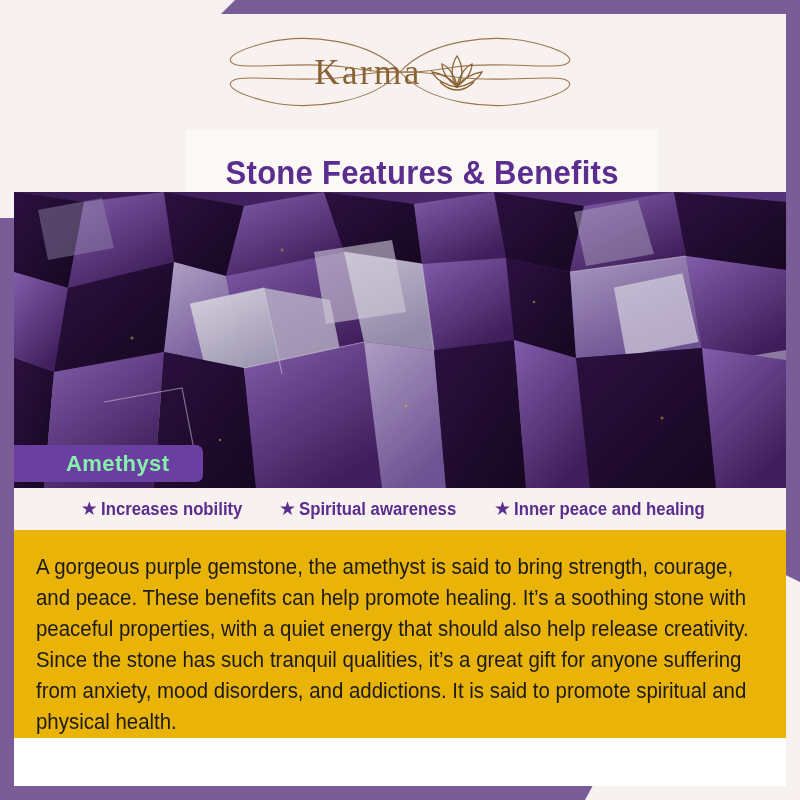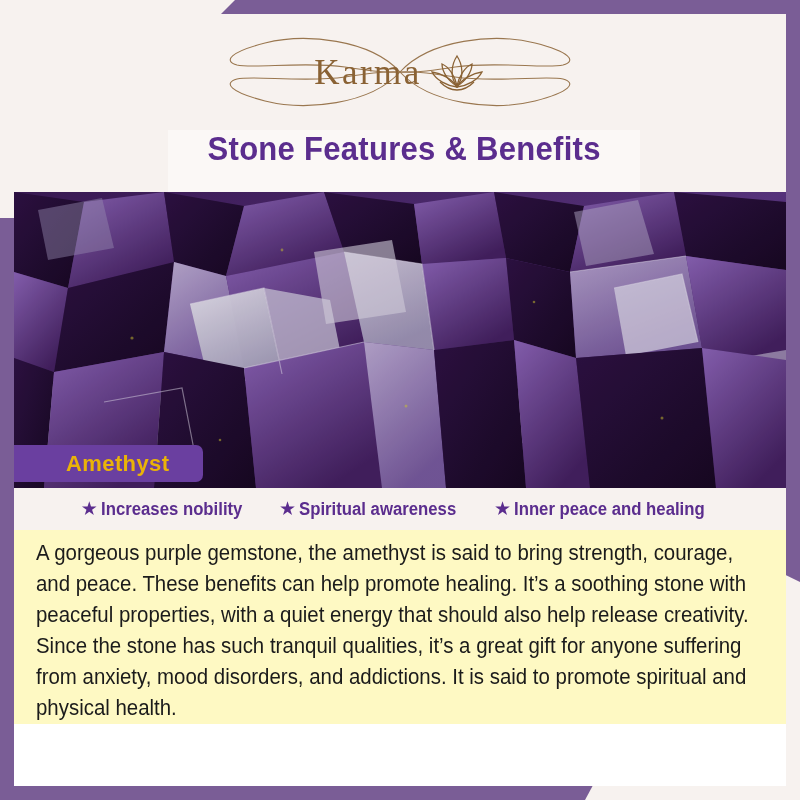--- a/index.html
+++ b/index.html
@@ -76,23 +76,23 @@
   .brand-lotus { width:58px; height:40px; display:block; }
 
   
   .title-band {
     height:62px;
     background:#f7f2ef;
     position:relative;
   }
   .title-panel {
     position:absolute;
-    left:154px; top:0; width:472px; height:62px;
+    left:172px; top:0; width:472px; height:62px;
     background:#fbf8f6;
-    display:flex; align-items:flex-start; justify-content:center;
+    display:flex; align-items:flex-end; justify-content:center;
   }
   .title-text {
     font-family:"Liberation Sans Narrow","Liberation Sans", sans-serif;
     font-weight:bold;
     font-size:33px;
     color:#5b2d8e;
     letter-spacing:0.3px;
     transform:scaleX(0.94);
     white-space:nowrap;
   }
@@ -114,21 +114,21 @@
     background:#6a3fa0;
     border-top-right-radius:7px;
     border-bottom-right-radius:7px;
     display:flex; align-items:center;
     z-index:3;
   }
   .stone-label span {
     font-family:"Liberation Sans", sans-serif;
     font-weight:bold;
     font-size:22px;
-    color:#eab308;
+    color:#86efac;
     letter-spacing:0.4px;
   }
 
   
   .features-strip {
     background:#f7f2ef;
     height:42px;
     display:flex; align-items:center; justify-content:center;
     gap:26px;
   }
@@ -147,22 +147,22 @@
     font-family:"Liberation Sans Narrow","Liberation Sans", sans-serif;
     font-weight:bold;
     font-size:18px;
     color:#5b2d8e;
     transform:scaleX(0.93);
     transform-origin:left center;
   }
 
   
   .body-copy {
-    background:#fef9c3;
-    padding:8px 22px 0 22px;
+    background:#eab308;
+    padding:22px 22px 0 22px;
   }
   .body-copy p {
     font-family:"Liberation Sans Narrow","Liberation Sans", sans-serif;
     font-size:21.5px;
     line-height:31px;
     color:#1b1b1b;
     transform:scaleX(0.95);
     transform-origin:left top;
     width:105%;
   }

